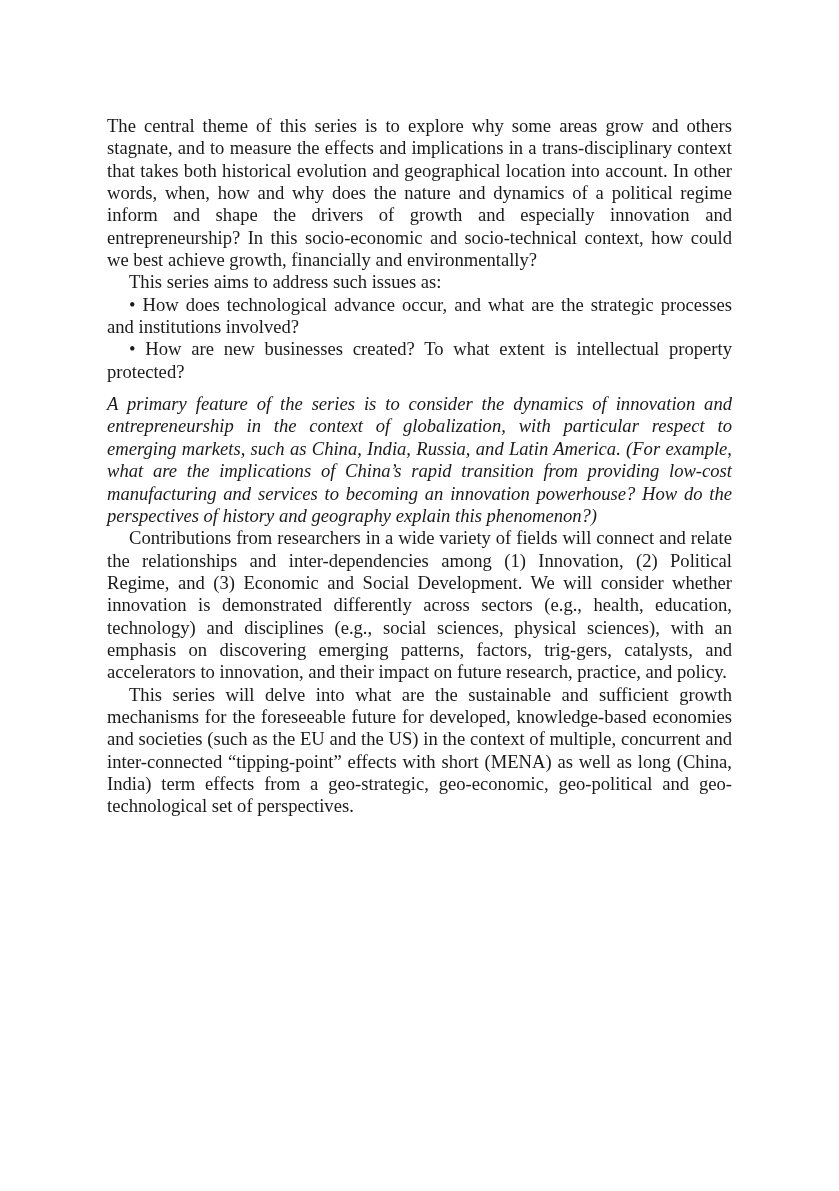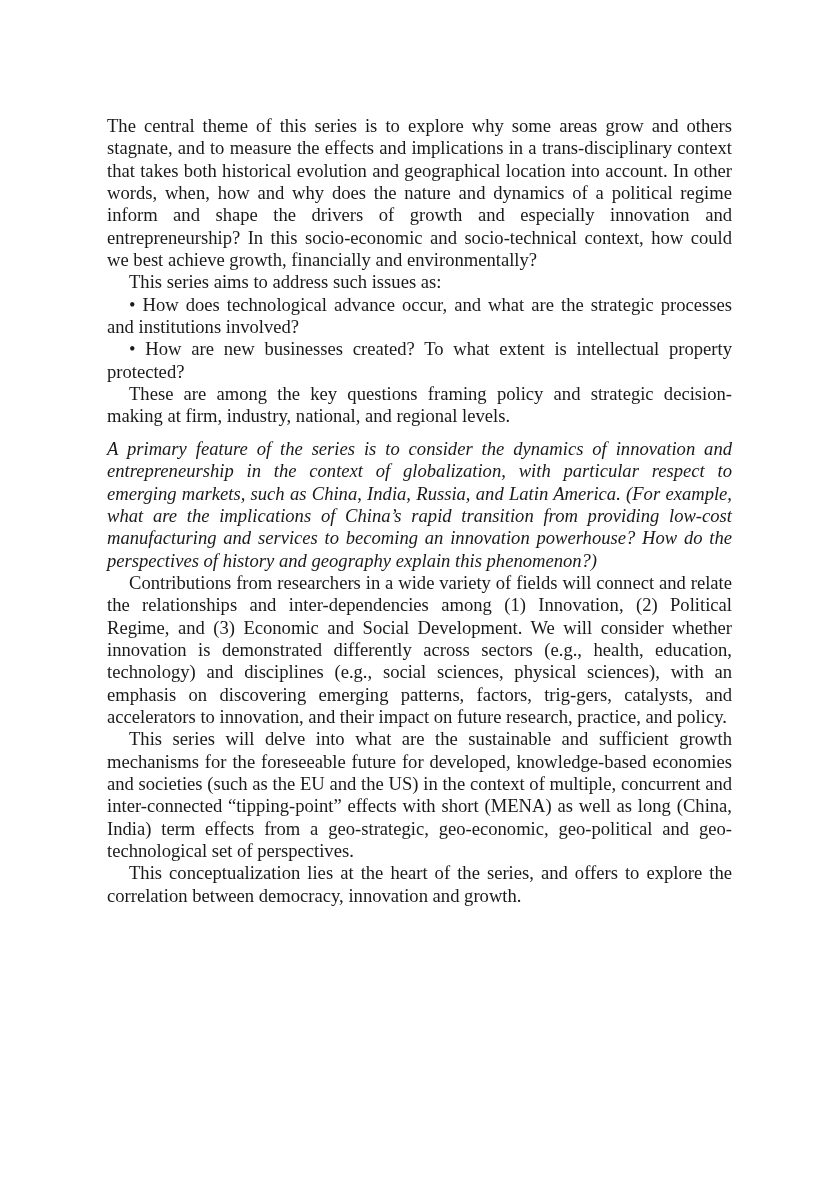--- a/index.html
+++ b/index.html
@@ -32,19 +32,17 @@
 
   <p class="bullet">
     <span class="bullet-mark">•</span>
     <span>How does technological advance occur, and what are the strategic processes and institutions involved?</span>
   </p>
   <p class="bullet">
     <span class="bullet-mark">•</span>
     <span>How are new businesses created? To what extent is intellectual property protected?</span>
   </p>
 
-  <p class="indent">These are among the key questions framing policy and strategic decision-making at firm, industry, national, and regional levels.</p>
 
   <p class="noindent section-gap">A primary feature of the series is to consider the dynamics of innovation and entrepreneurship in the context of globalization, with particular respect to emerging markets, such as China, India, Russia, and Latin America. (For example, what are the implications of China’s rapid transition from providing low-cost manufacturing and services to becoming an innovation powerhouse? How do the perspectives of history and geography explain this phenomenon?)</p>
   <p class="indent">Contributions from researchers in a wide variety of fields will connect and relate the relationships and inter-dependencies among (1) Innovation, (2) Political Regime, and (3) Economic and Social Development. We will consider whether innovation is demonstrated differently across sectors (e.g., health, education, technology) and disciplines (e.g., social sciences, physical sciences), with an emphasis on discovering emerging patterns, factors, trig-gers, catalysts, and accelerators to innovation, and their impact on future research, practice, and policy.</p>
   <p class="indent">This series will delve into what are the sustainable and sufficient growth mechanisms for the foreseeable future for developed, knowledge-based economies and societies (such as the EU and the US) in the context of multiple, concurrent and inter-connected “tipping-point” effects with short (MENA) as well as long (China, India) term effects from a geo-strategic, geo-economic, geo-political and geo-technological set of perspectives.</p>
-  <p class="indent">This conceptualization lies at the heart of the series, and offers to explore the correlation between democracy, innovation and growth.</p>
 </div>
 
 </body></html>

